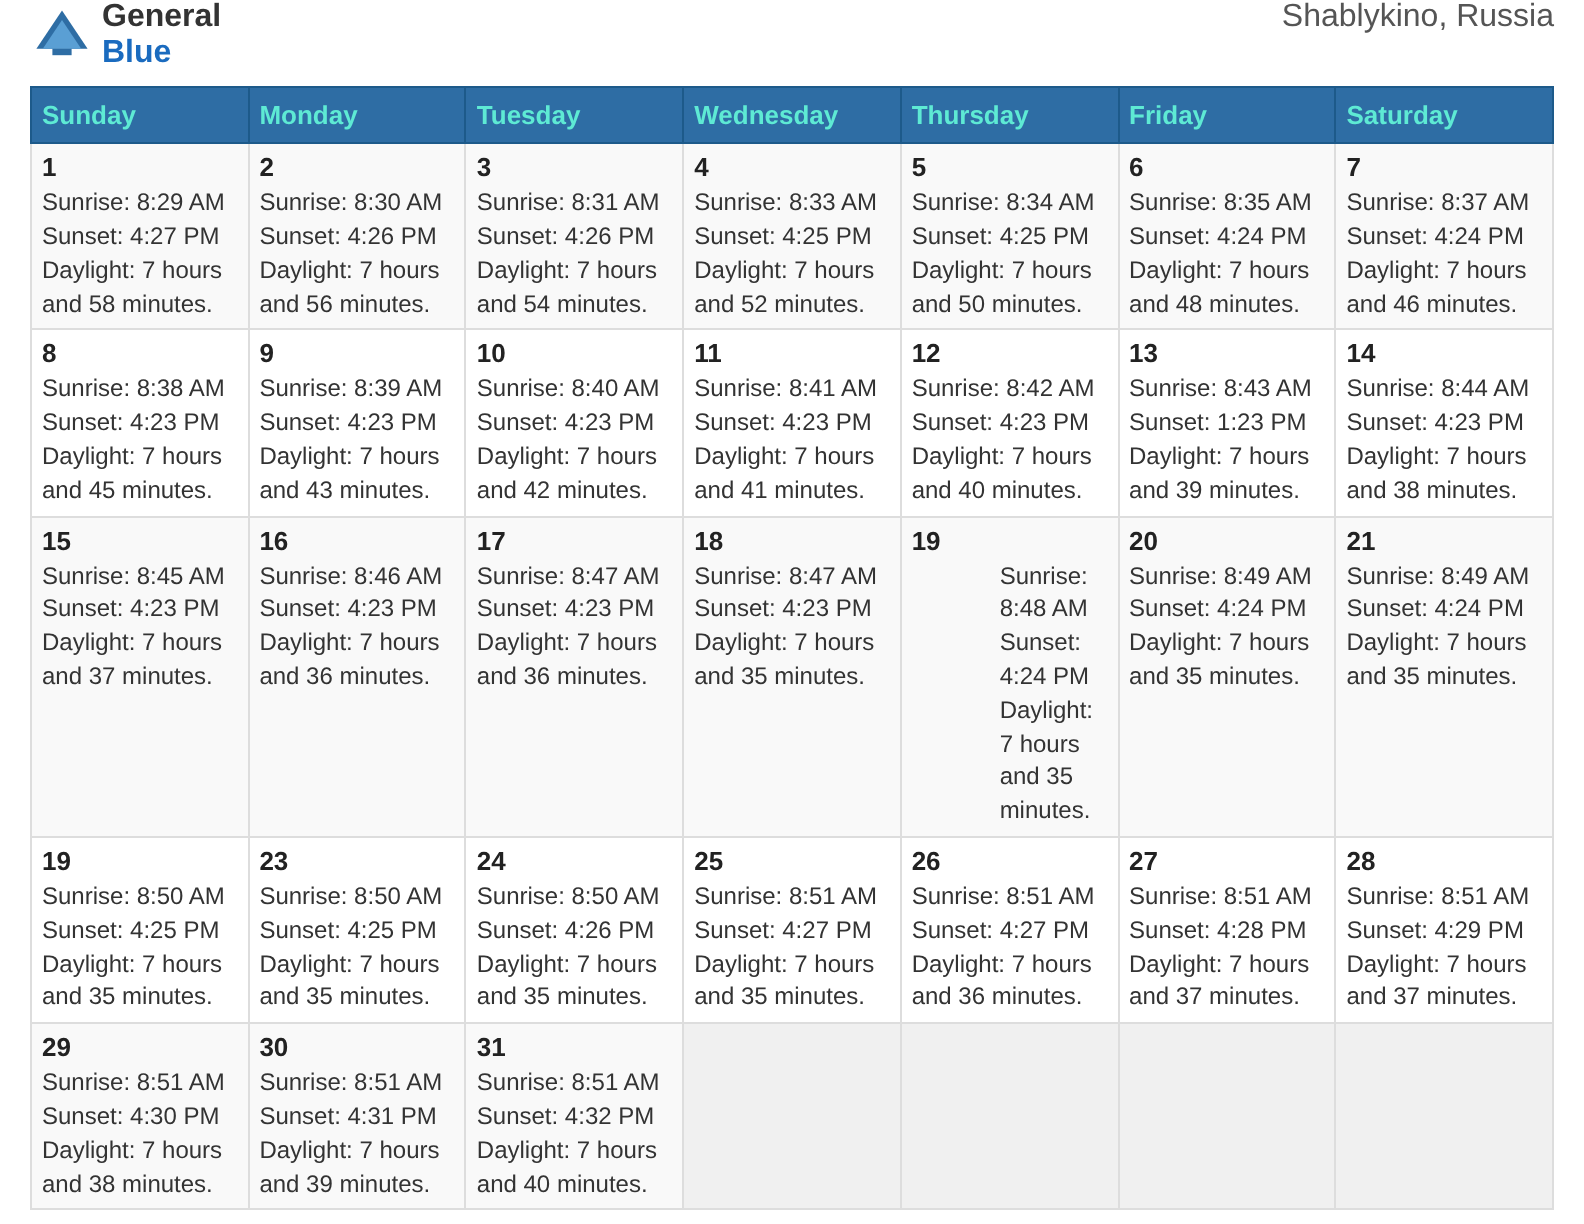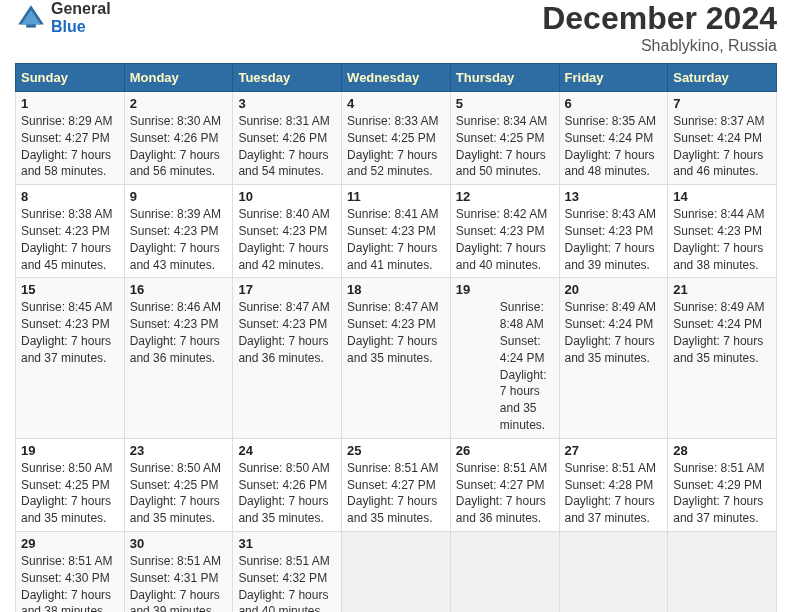--- a/index.html
+++ b/index.html
@@ -58,21 +58,21 @@
       font-size: 16px;
       color: #555;
     }
     table {
       width: 100%;
       border-collapse: collapse;
       table-layout: fixed;
     }
     thead th {
       background-color: #2e6da4;
-      color: #fef9c3;
+      color: #5eead4;
       font-size: 13px;
       font-weight: bold;
       padding: 6px 5px;
       text-align: left;
       border: 1px solid #1d5a8a;
     }
     tbody td {
       vertical-align: top;
       border: 1px solid #ddd;
       padding: 4px 5px;
@@ -110,21 +110,20 @@
         <polygon points="20,4 36,28 4,28" fill="#2e6da4"></polygon>
         <polygon points="20,10 32,28 8,28" fill="#5a9fd4"></polygon>
         <rect x="14" y="28" width="12" height="4" fill="#2e6da4"></rect>
       </svg>
       <div class="logo-text">
         <span class="logo-general">General</span>
         <span class="logo-blue">Blue</span>
       </div>
     </div>
     <div class="title-block">
-      <div class="month-title">December 2024</div>
       <div class="location-title">Shablykino, Russia</div>
     </div>
   </div>
 
   <table>
     <thead>
       <tr>
 
       <th>Sunday</th>
           <th>Monday</th>
@@ -219,21 +218,21 @@
           <td>
             <span class="day-num">12</span>
             <div class="cell-text" style="white-space: pre-line;">Sunrise: 8:42 AM
 Sunset: 4:23 PM
 Daylight: 7 hours
 and 40 minutes.</div>
           </td>
           <td>
             <span class="day-num">13</span>
             <div class="cell-text" style="white-space: pre-line;">Sunrise: 8:43 AM
-Sunset: 4:23 PM
+Sunset: 1:23 PM
 Daylight: 7 hours
 and 39 minutes.</div>
           </td>
           <td>
             <span class="day-num">14</span>
             <div class="cell-text" style="white-space: pre-line;">Sunrise: 8:44 AM
 Sunset: 4:23 PM
 Daylight: 7 hours
 and 38 minutes.</div>
           </td>

